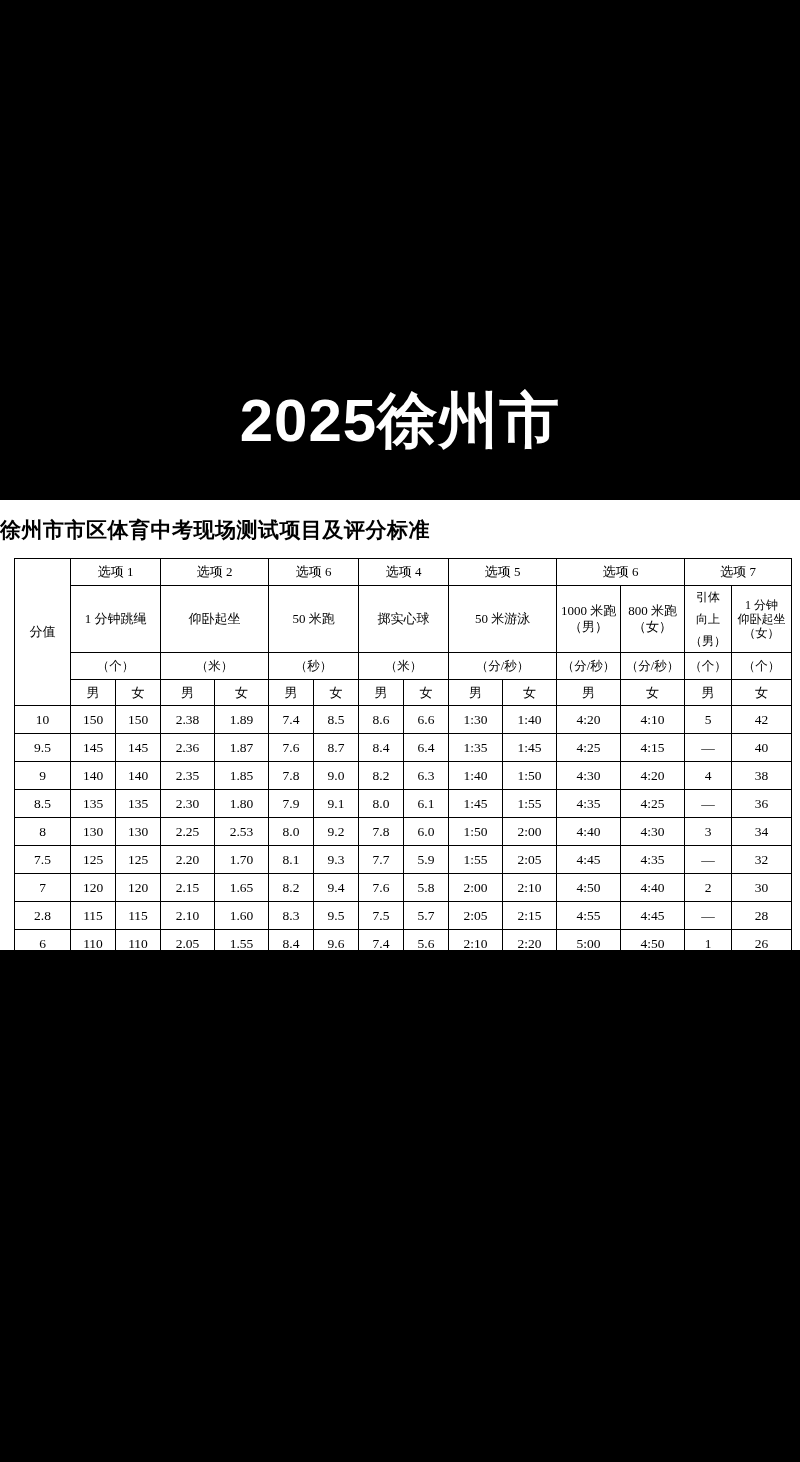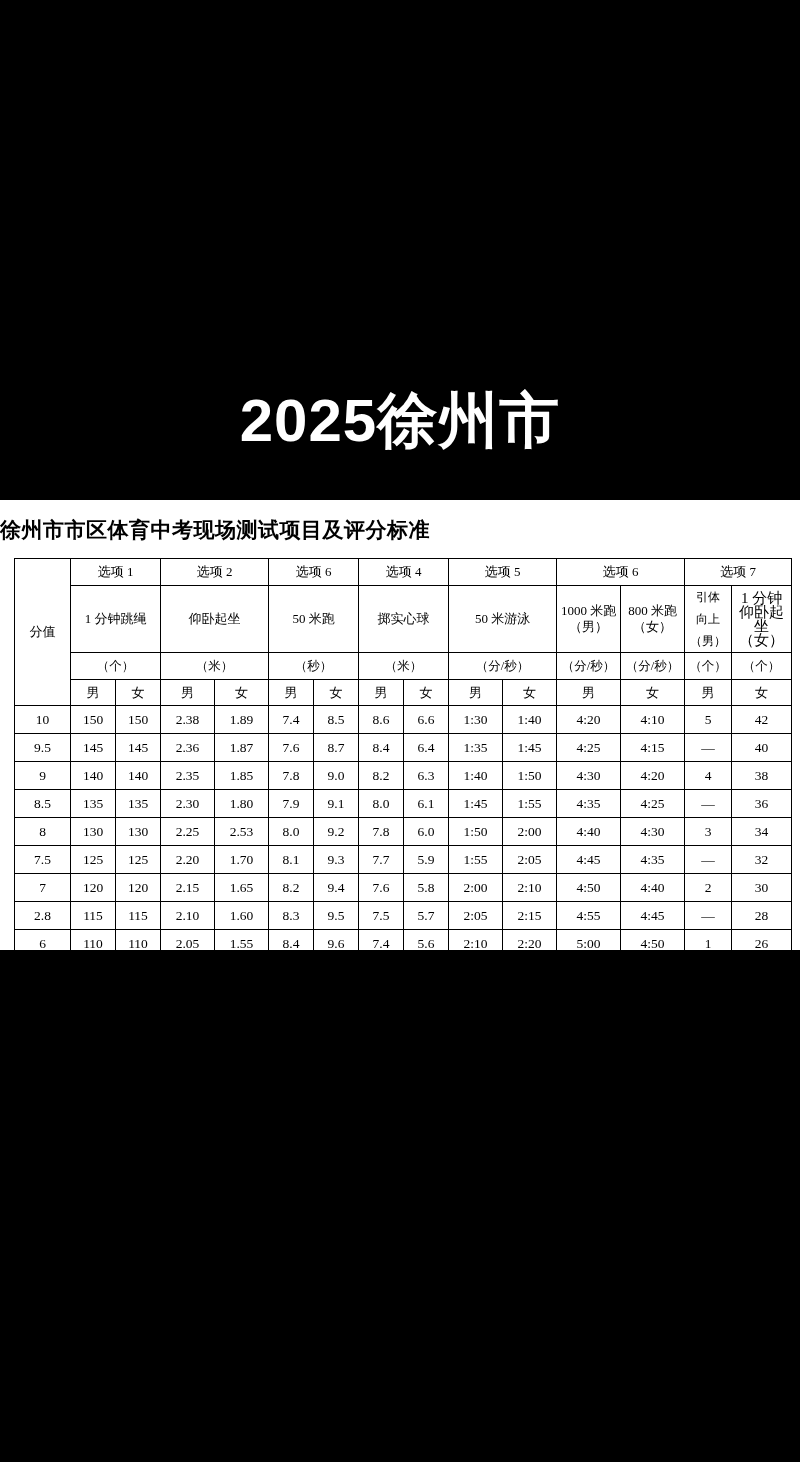--- a/index.html
+++ b/index.html
@@ -164,21 +164,21 @@
             <th colspan="2">50 米跑</th>
             <th colspan="2">掷实心球</th>
             <th colspan="2">50 米游泳</th>
             <th style="white-space:pre-line;">1000 米跑
 （男）</th>
             <th style="white-space:pre-line;">800 米跑
 （女）</th>
             <th style="white-space:pre-line; font-size:12px; line-height:22px;">引体
 向上
 （男）</th>
-            <th style="white-space:pre-line; font-size:15px; line-height:14px;">1 分钟
+            <th style="white-space:pre-line; font-size:12px; line-height:14px;">1 分钟
 仰卧起坐
 （女）</th>
           </tr>
           <tr class="unit-row">
             <th colspan="2">（个）</th>
             <th colspan="2">（米）</th>
             <th colspan="2">（秒）</th>
             <th colspan="2">（米）</th>
             <th colspan="2">（分/秒）</th>
             <th>（分/秒）</th>

